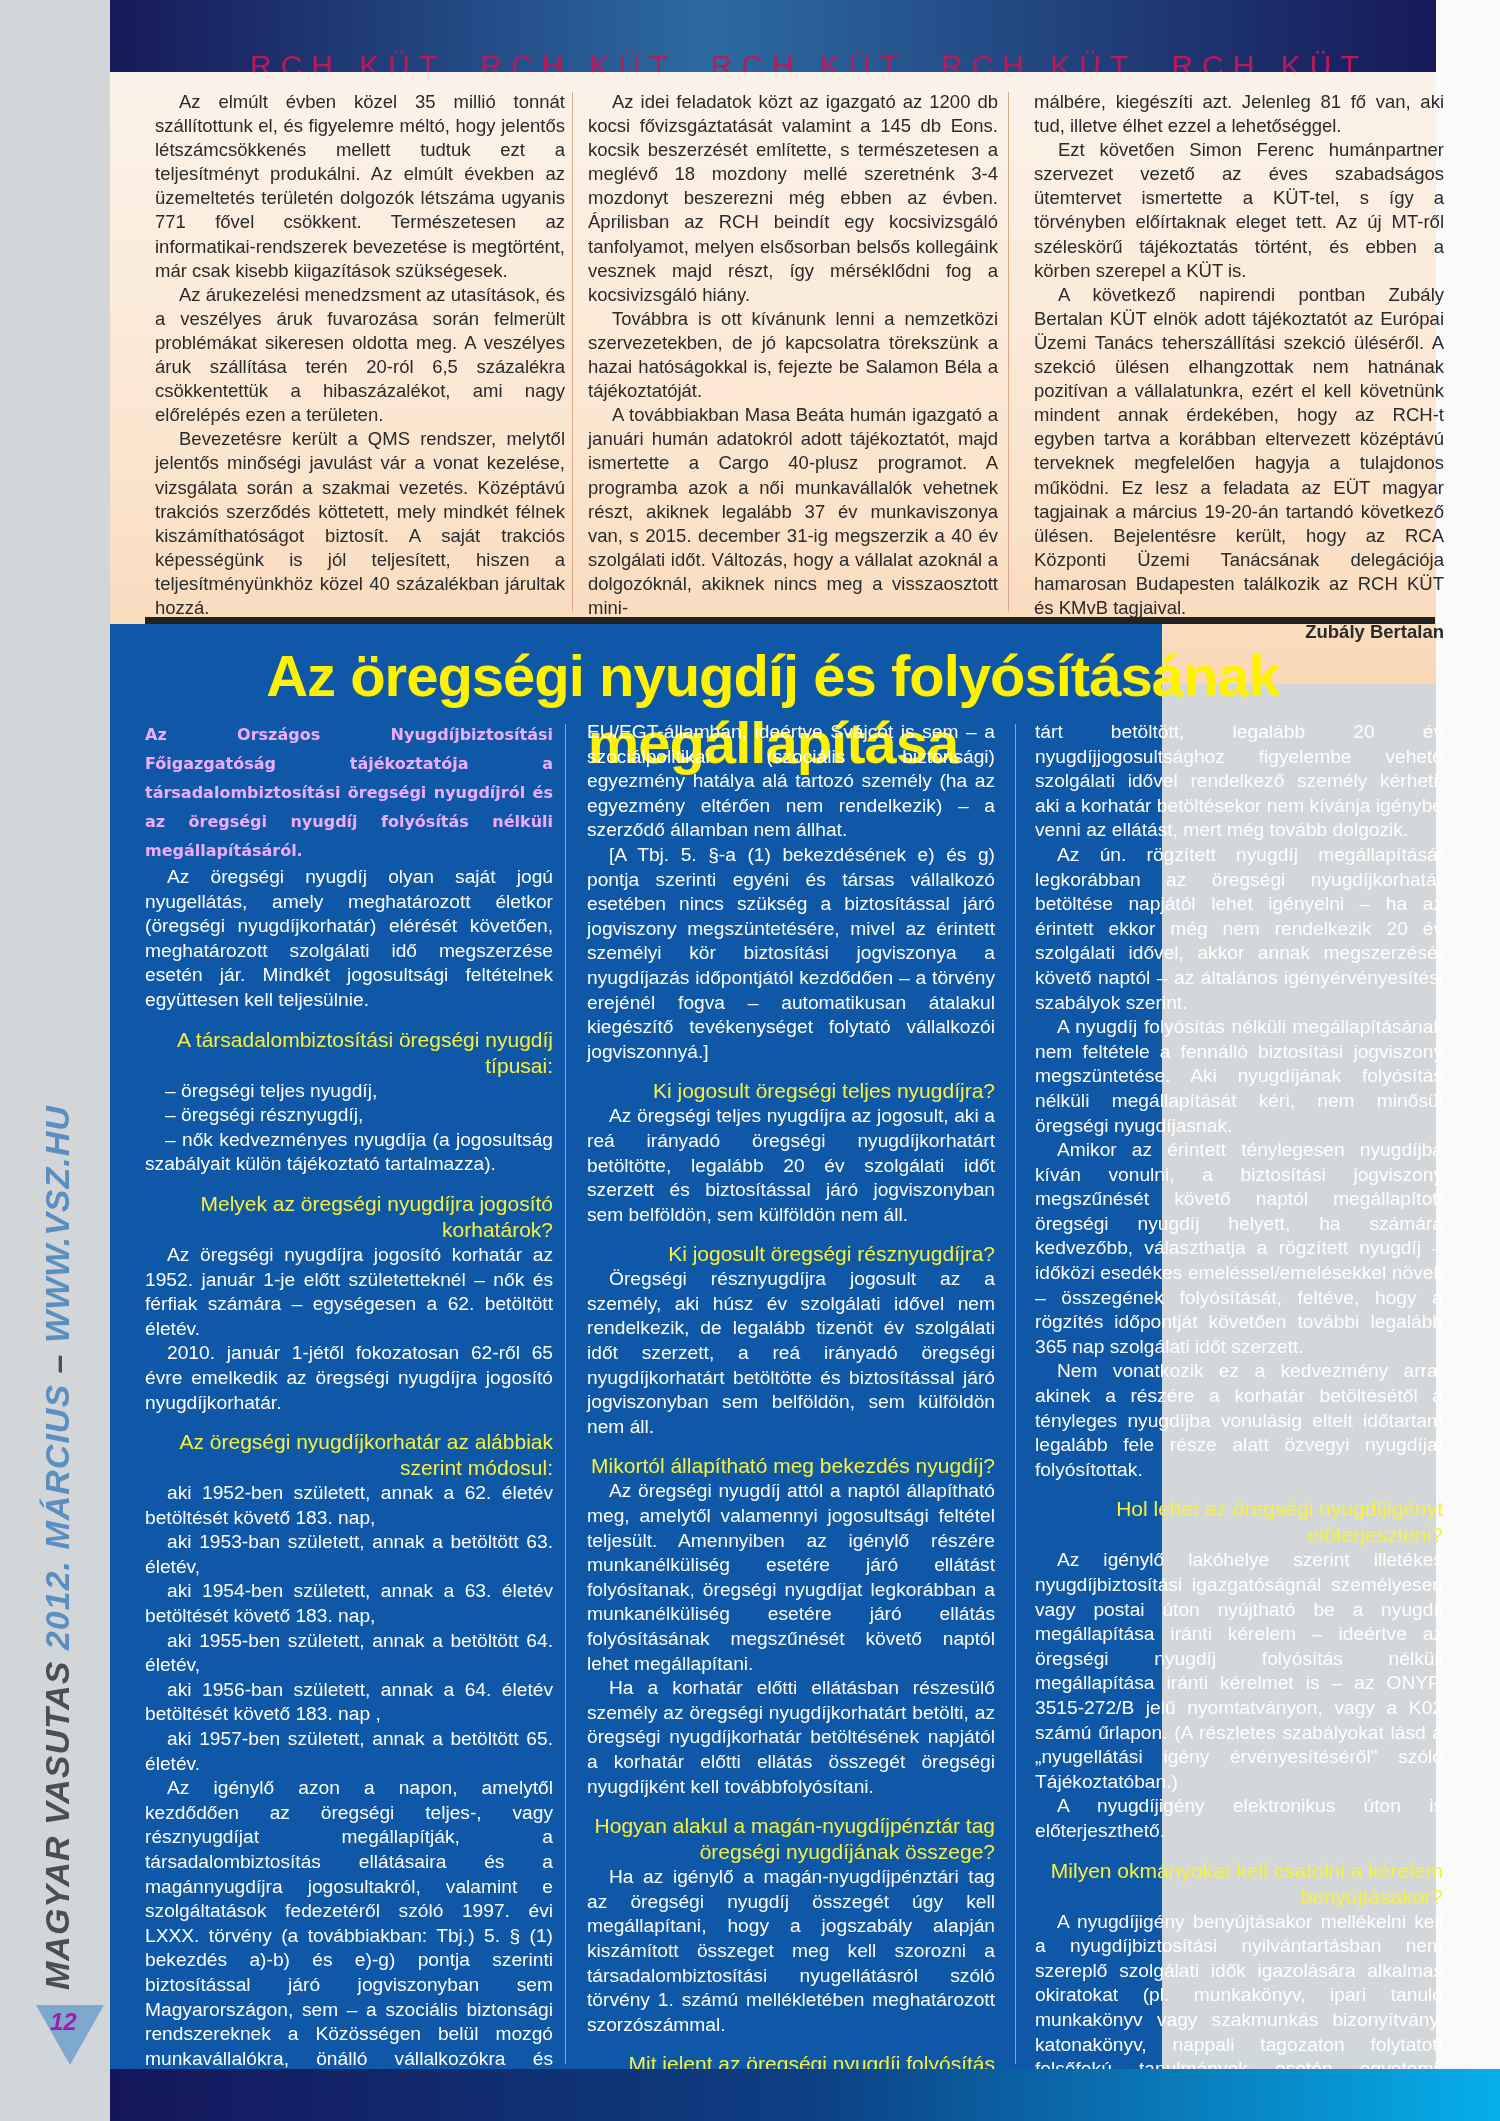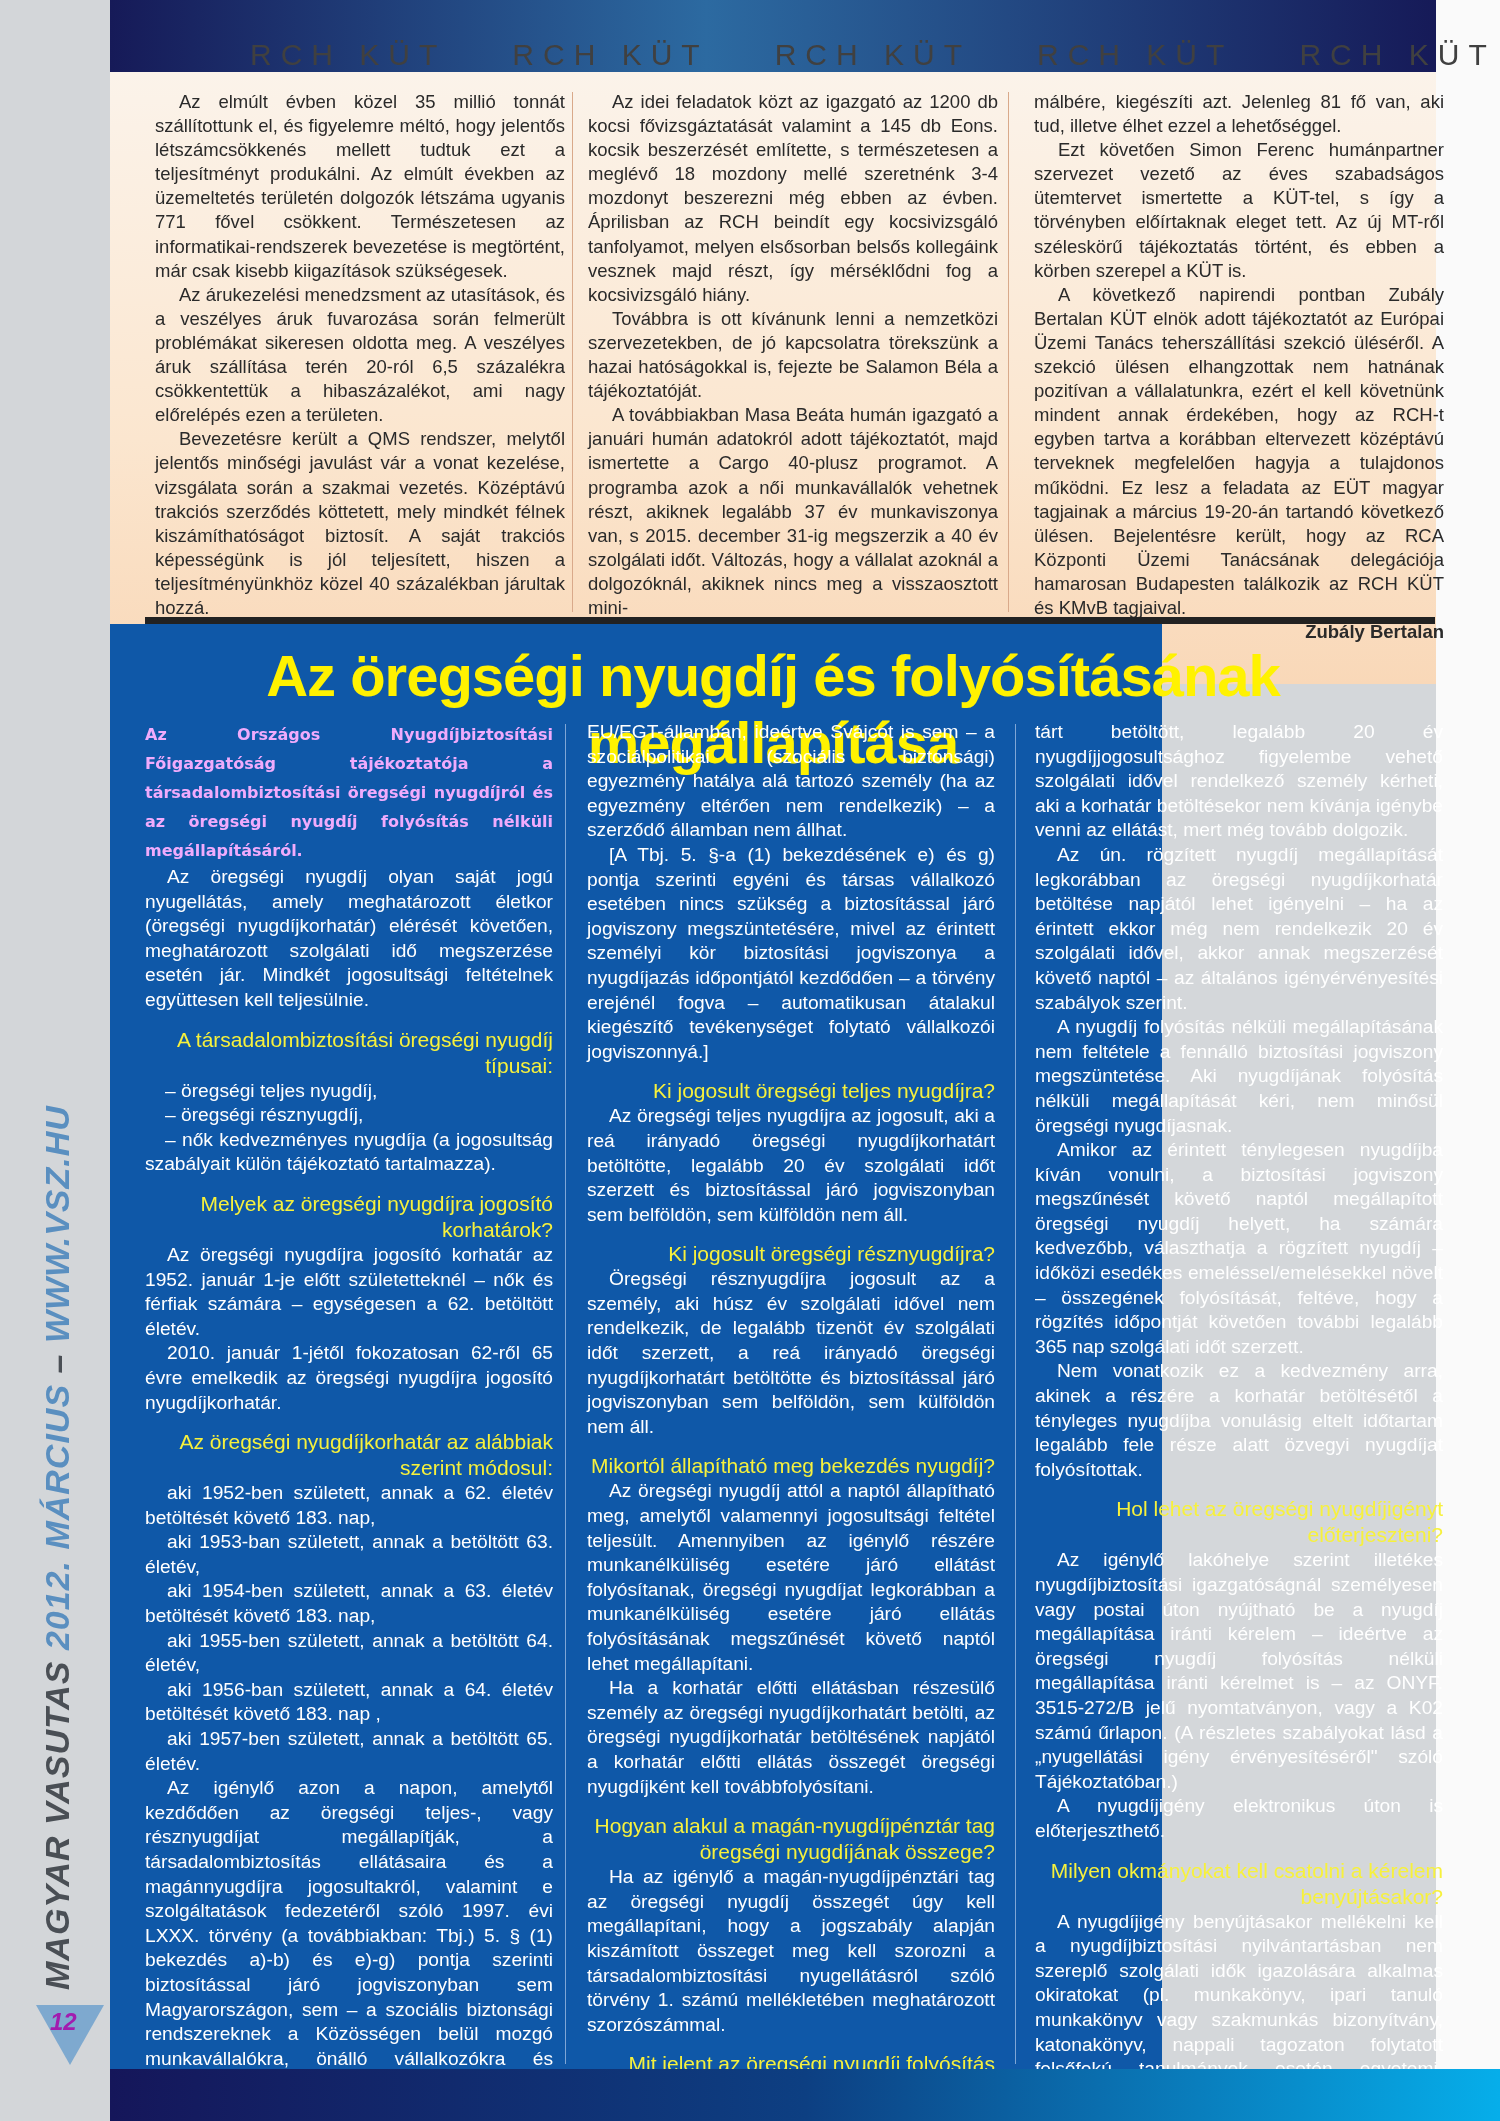--- a/index.html
+++ b/index.html
@@ -4,21 +4,21 @@
 <style>
   html, body { margin: 0; padding: 0; }
   body { width: 1500px; height: 2121px; position: relative; overflow: hidden; background: #d4d7da; font-family: "Liberation Sans", sans-serif; }
   .sidebar { position: absolute; left: 0; top: 0; width: 110px; height: 2121px; background: #d3d6d9; }
   .side-text { position: absolute; left: 38px; top: 1990px; transform-origin: 0 0; transform: rotate(-90deg); white-space: nowrap; font-family: "Liberation Sans Narrow", "Liberation Sans", sans-serif; font-weight: bold; font-style: italic; font-size: 34px; letter-spacing: 1px; color: #4a4f55; }
   .side-text .accent { color: #5a8fc0; }
   .page-num { position: absolute; left: 36px; top: 2005px; width: 0; height: 0; border-left: 34px solid transparent; border-right: 34px solid transparent; border-top: 60px solid #7ea9cf; }
   .page-num-text { position: absolute; left: 50px; top: 2008px; width: 40px; font-weight: bold; font-style: italic; font-size: 24px; color: #a21caf; }
   .top-band { position: absolute; left: 110px; top: 0; width: 1326px; height: 72px; background: linear-gradient(90deg, #161a58 0%, #2c6aa1 45%, #161a58 100%); }
   .top-band-right { position: absolute; left: 1436px; top: 0; width: 64px; height: 2121px; background: #fafafa; }
-  .kut-row { position: absolute; left: 250px; top: 38px; display: flex; gap: 66px; font-size: 30px; color: #404040; letter-spacing: 9px; font-family: "Liberation Sans", sans-serif; }
+  .kut-row { position: absolute; left: 250px; top: 49px; display: flex; gap: 34px; font-size: 30px; color: #be185d; letter-spacing: 9px; font-family: "Liberation Sans", sans-serif; }
   .upper { position: absolute; left: 110px; top: 72px; width: 1326px; height: 612px; background: linear-gradient(180deg, #fbf3ea 0%, #fbe6cf 60%, #f9d8b8 100%); }
   .ucol { position: absolute; top: 18px; width: 410px; font-family: "Liberation Sans Narrow", "Liberation Sans", sans-serif; font-size: 18.5px; line-height: 24.1px; color: #2a2a2a; text-align: justify; }
   .ucol p { margin: 0; text-indent: 24px; }
   .ucol p.noind { text-indent: 0; }
   .ucol .sign { text-align: right; font-weight: bold; text-indent: 0; }
   .useparator { position: absolute; top: 20px; width: 1px; height: 520px; background: #d9a98a; }
   .black-bar { position: absolute; left: 145px; top: 617px; width: 1290px; height: 7px; background: #222; }
   .main { position: absolute; left: 110px; top: 624px; width: 1052px; height: 1445px; background: #0f58a8; }
   .title { position: absolute; left: 0; top: 18px; width: 1326px; text-align: center; font-family: "Liberation Sans Narrow", "Liberation Sans", sans-serif; font-weight: bold; font-size: 58px; color: #fff200; letter-spacing: -1px; }
   .mcol { position: absolute; top: 96px; width: 408px; font-family: "Liberation Sans Narrow", "Liberation Sans", sans-serif; font-size: 19.2px; line-height: 24.6px; color: #fff; text-align: justify; }

